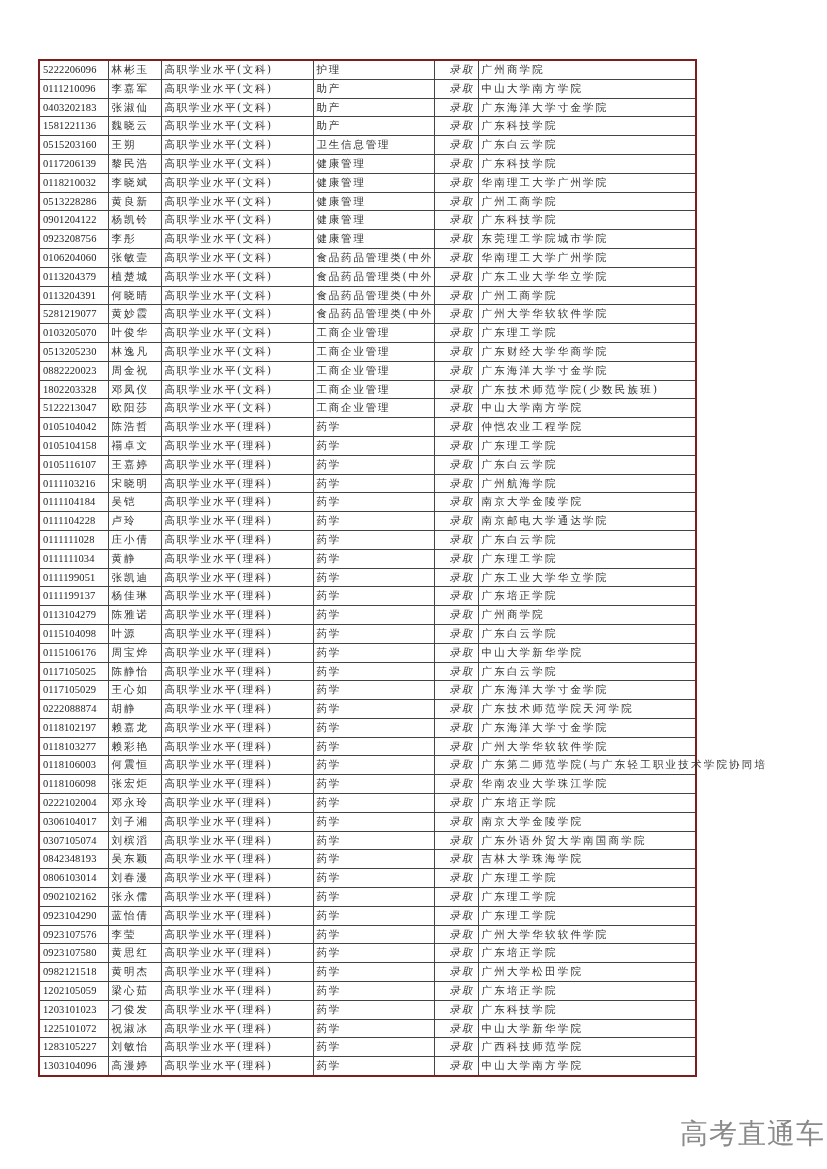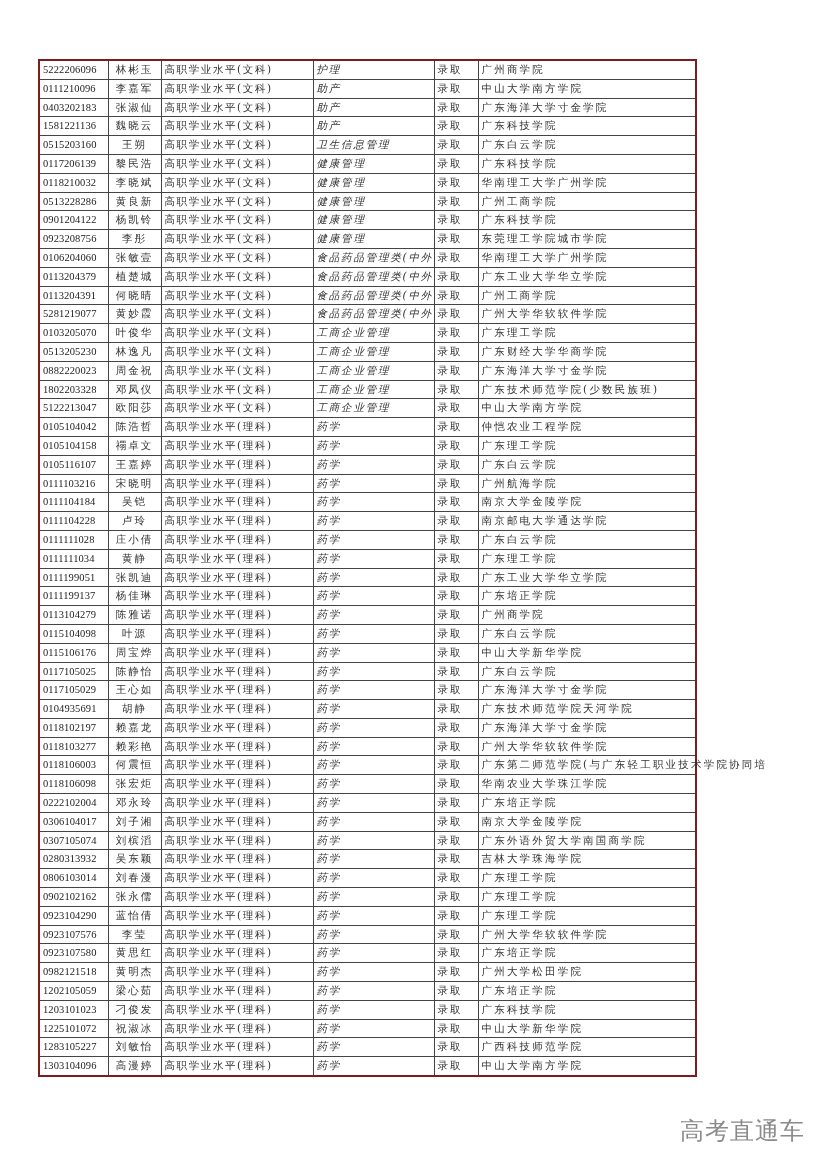--- a/index.html
+++ b/index.html
@@ -4,27 +4,27 @@
 <style>
   html, body { margin: 0; padding: 0; background: #ffffff; }
   body { width: 827px; height: 1169px; position: relative; overflow: hidden;
          font-family: "DejaVu Serif", "Liberation Serif", serif; color: #333; }
   table.roster { position: absolute; left: 38px; top: 59px; border-collapse: collapse;
                  table-layout: fixed; width: 657px; border: 2px solid #7f1d1d; }
   table.roster td { height: 17.8px; padding: 0 3px; border: 1px solid #444;
                     font-size: 10.5px; line-height: 17.8px; white-space: nowrap; overflow: visible;
                     vertical-align: middle; }
   td.c-id { font-family: "Liberation Serif", "DejaVu Serif", serif; font-size: 11.5px; color: #222; letter-spacing: 0.1px; }
-  td.c-name { text-align: center; letter-spacing: 2px; margin-left: 28px; }
+  td.c-name { letter-spacing: 2px; margin-left: 28px; }
   td.c-level { letter-spacing: 1.6px; }
-  td.c-major { letter-spacing: 1.8px; overflow: hidden; font-style: italic; }
-  td.c-status { text-align: left; letter-spacing: 2px; }
+  td.c-major { letter-spacing: 1.8px; overflow: hidden; }
+  td.c-status { text-align: right; letter-spacing: 2px; font-style: italic; }
   td.c-school { letter-spacing: 2.2px; position: relative; }
   .watermark { position: absolute; left: 680px; top: 1115px; font-family: "DejaVu Sans", "Liberation Sans", sans-serif;
-               font-size: 24px; color: #8a8a8a; letter-spacing: 1px; }
+               font-size: 28px; color: #8a8a8a; letter-spacing: 1px; }
 </style>
 </head>
 <body>
 
 <table class="roster">
   <colgroup>
     <col style="width:69px">
     <col style="width:53px">
     <col style="width:152px">
     <col style="width:121px">
@@ -298,21 +298,21 @@
       </tr>
       <tr>
         <td class="c-id">0117105029</td>
         <td class="c-name">王心如</td>
         <td class="c-level">高职学业水平(理科)</td>
         <td class="c-major">药学</td>
         <td class="c-status">录取</td>
         <td class="c-school">广东海洋大学寸金学院</td>
       </tr>
       <tr>
-        <td class="c-id">0104935691</td>
+        <td class="c-id">0222088874</td>
         <td class="c-name">胡静</td>
         <td class="c-level">高职学业水平(理科)</td>
         <td class="c-major">药学</td>
         <td class="c-status">录取</td>
         <td class="c-school">广东技术师范学院天河学院</td>
       </tr>
       <tr>
         <td class="c-id">0118102197</td>
         <td class="c-name">赖嘉龙</td>
         <td class="c-level">高职学业水平(理科)</td>
@@ -362,21 +362,21 @@
       </tr>
       <tr>
         <td class="c-id">0307105074</td>
         <td class="c-name">刘槟滔</td>
         <td class="c-level">高职学业水平(理科)</td>
         <td class="c-major">药学</td>
         <td class="c-status">录取</td>
         <td class="c-school">广东外语外贸大学南国商学院</td>
       </tr>
       <tr>
-        <td class="c-id">0280313932</td>
+        <td class="c-id">0842348193</td>
         <td class="c-name">吴东颖</td>
         <td class="c-level">高职学业水平(理科)</td>
         <td class="c-major">药学</td>
         <td class="c-status">录取</td>
         <td class="c-school">吉林大学珠海学院</td>
       </tr>
       <tr>
         <td class="c-id">0806103014</td>
         <td class="c-name">刘春漫</td>
         <td class="c-level">高职学业水平(理科)</td>

